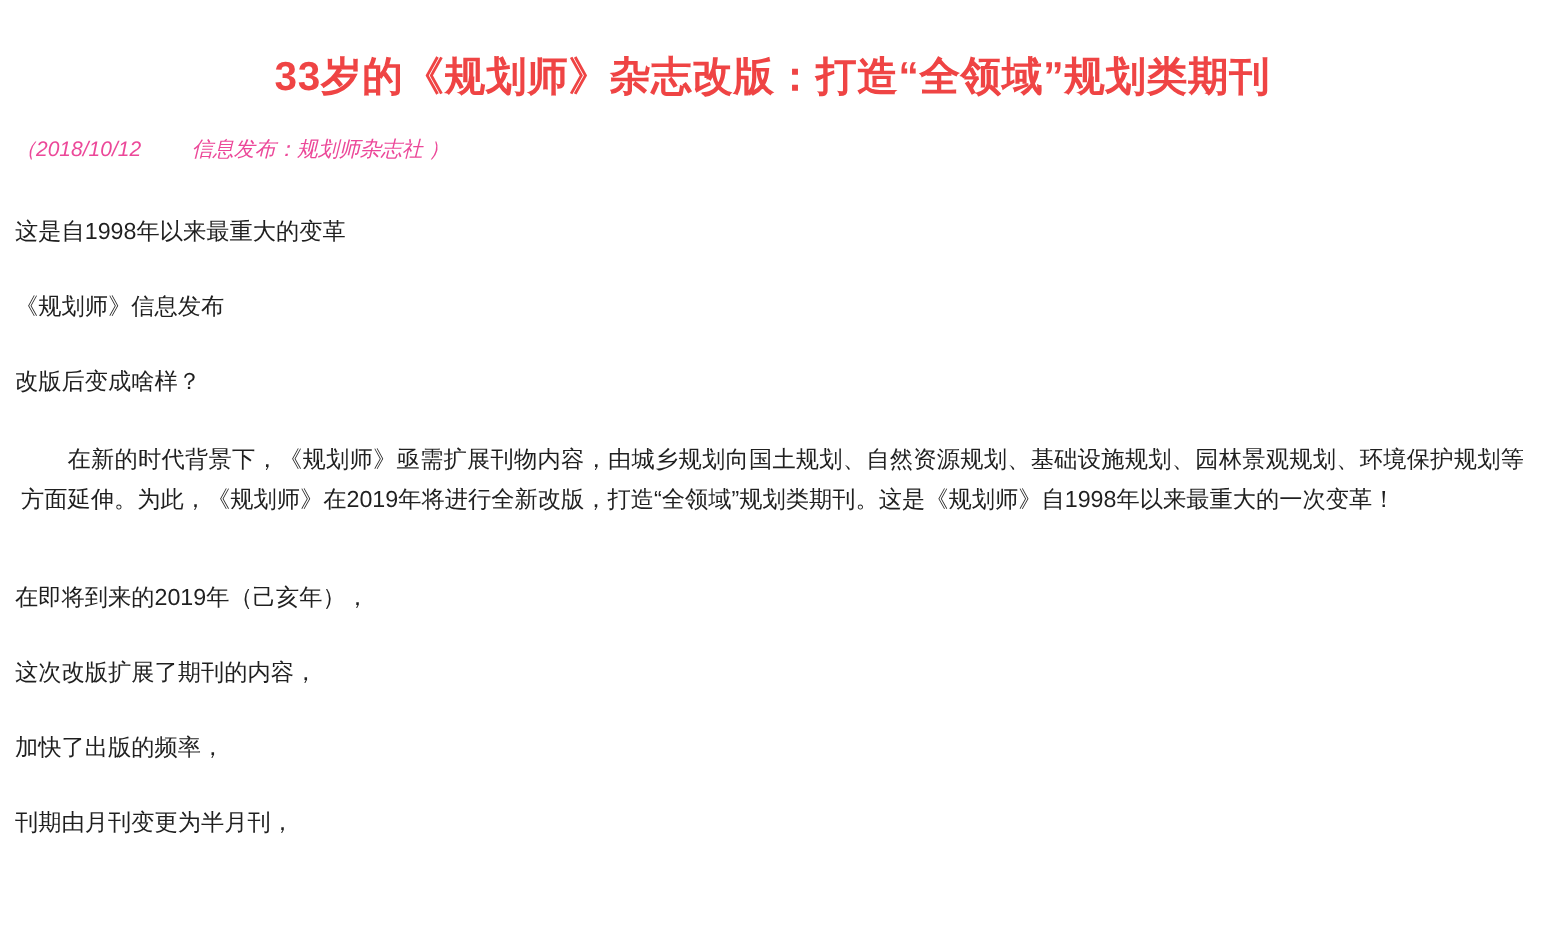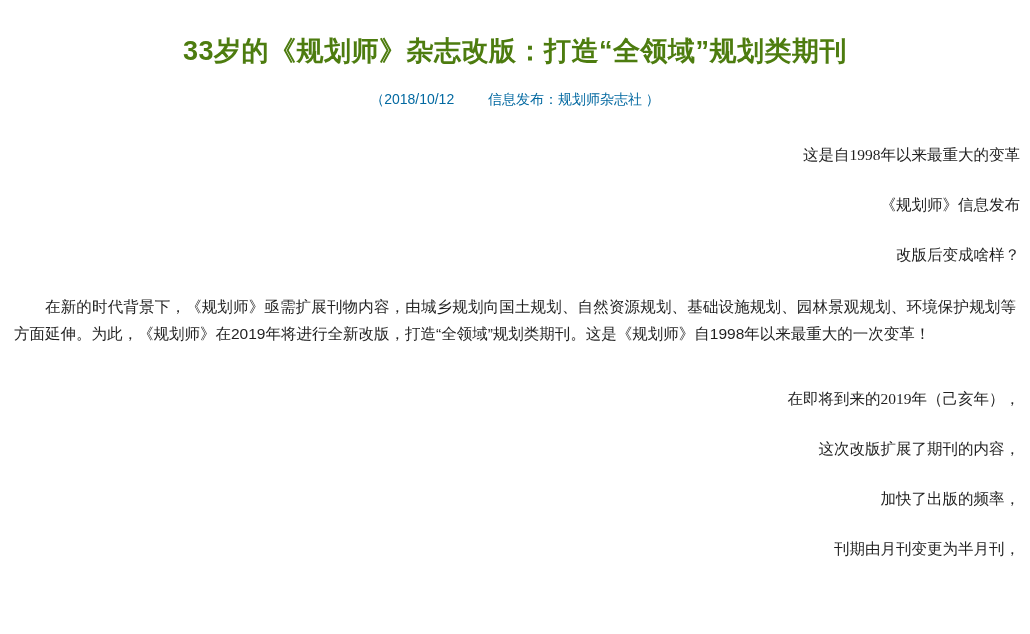--- a/index.html
+++ b/index.html
@@ -17,49 +17,48 @@
   .page {
     width: 1030px;
     box-sizing: border-box;
     padding: 0 10px;
   }
   .article-title {
     text-align: center;
     font-family: "Liberation Sans", "DejaVu Sans", sans-serif;
     font-weight: bold;
     font-size: 27px;
-    color: #4d7c0f;
+    color: #ef4444;
     letter-spacing: 0.5px;
     margin: 34px 0 0 0;
     line-height: 1.3;
   }
   .meta-line {
-    text-align: center;
     font-size: 14px;
-    color: #0369a1;
+    color: #ec4899;
     margin-top: 22px;
     font-family: "Liberation Sans", "DejaVu Sans", sans-serif;
+    font-style: italic;
   }
   .meta-line .meta-sep {
     display: inline-block;
     width: 26px;
   }
   .body-content {
     margin-top: 34px;
   }
   p.para {
     margin: 0 0 26px 0;
     font-size: 15.5px;
     line-height: 1.55;
     color: #1f1f1f;
     font-family: "Liberation Sans", "DejaVu Sans", sans-serif;
   }
   p.center {
-    text-align: right;
-    font-family: Liberation Serif, serif;
+    text-align: left;
   }
   p.justify {
     text-align: justify;
     text-justify: inter-ideograph;
     text-indent: 2em;
     padding: 0 4px;
     line-height: 1.75;
     margin-bottom: 40px;
   }
 </style>

